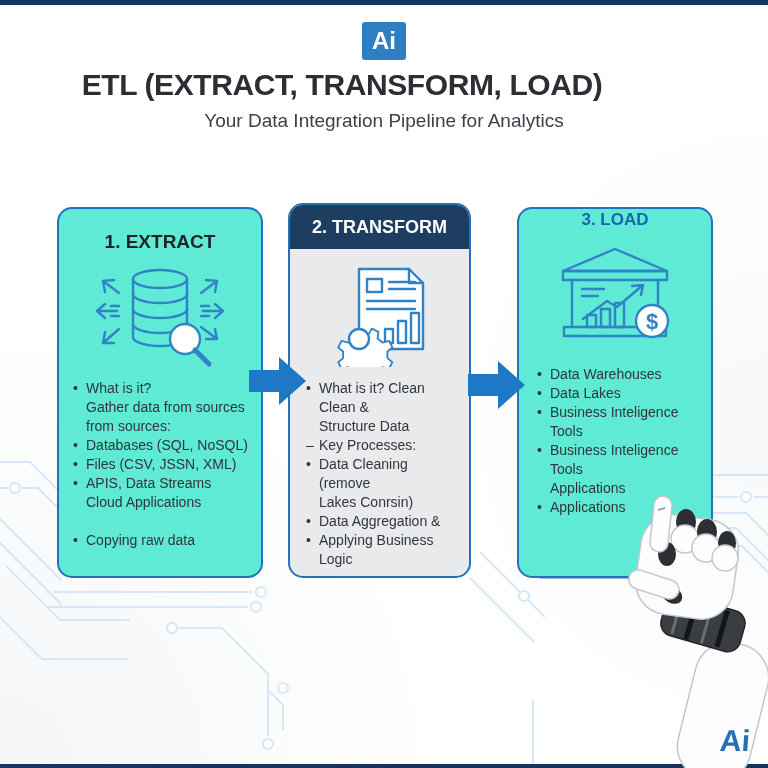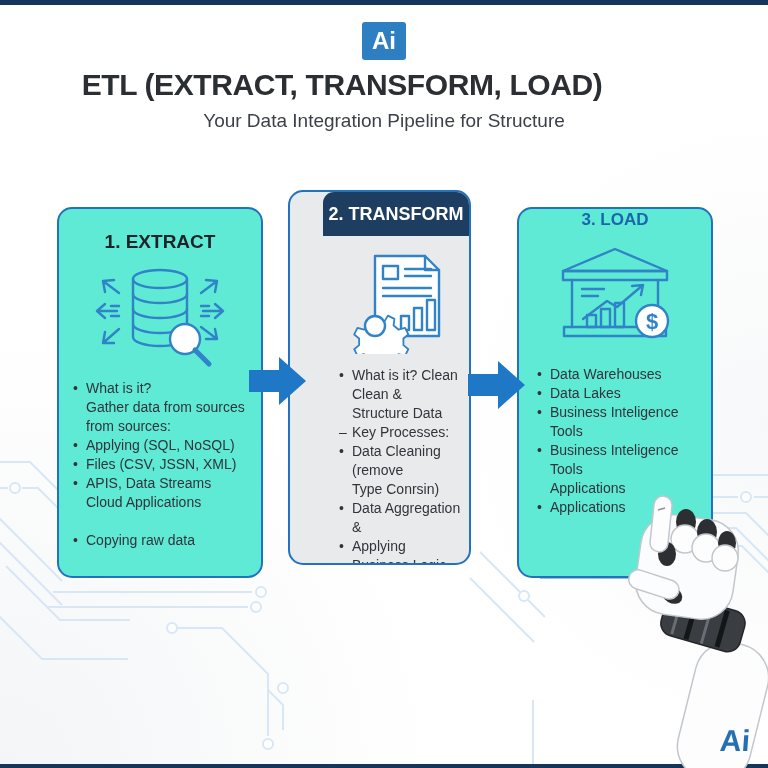--- a/index.html
+++ b/index.html
@@ -26,21 +26,21 @@
   }
   .subtitle{
     position:absolute;left:0;top:110px;width:768px;text-align:center;
     font-size:19px;color:#3c4149;
   }
 
   .circuit{position:absolute;left:0;top:0;width:768px;height:768px;z-index:0;}
 
   .card{position:absolute;border:2.5px solid #2272bd;border-radius:15px;box-sizing:border-box;z-index:2;background:#5eead4;}
   #card-extract{left:57px;top:207px;width:206px;height:371px;}
-  #card-transform{left:288px;top:190px;width:183px;height:375px;background:#e9eaeb;overflow:hidden;padding-left:33px;}
+  #card-transform{left:288px;top:203px;width:183px;height:375px;background:#e9eaeb;overflow:hidden;}
   #card-load{left:517px;top:207px;width:196px;height:371px;}
 
   .card-h{width:100%;text-align:center;font-weight:bold;}
   #card-extract .card-h{margin-top:22px;font-size:19px;color:#1e2329;}
   #card-transform .card-h{background:#1d3e61;color:#ffffff;font-size:18px;height:44px;line-height:44px;border-radius:11px 11px 0 0;}
   #card-load .card-h{font-size:17px;color:#1a66ae;line-height:22px;}
 
   .icon-wrap{display:flex;justify-content:center;}
   #card-extract .icon-wrap{margin-top:10px;}
   #card-transform .icon-wrap{margin-top:14px;}
@@ -106,21 +106,21 @@
   <path d="M540,577 H686" stroke="#2e7fc2" stroke-width="3" fill="none"></path>
 </svg>
 
 <div class="bar top"></div>
 <div class="bar bottom"></div>
 
 <div class="logo">
   <span>Ai</span>
 </div>
 <div class="title">ETL (EXTRACT, TRANSFORM, LOAD)</div>
-<div class="subtitle">Your Data Integration Pipeline for Structure</div>
+<div class="subtitle">Your Data Integration Pipeline for Analytics</div>
 
 <div class="card" id="card-extract">
   <div class="card-h">1. EXTRACT</div>
   <div class="icon-wrap">
     <svg width="158" height="106" viewBox="0 0 158 106">
       <g stroke="#3183c8" stroke-width="2.4" fill="none" stroke-linecap="round" stroke-linejoin="round">
 
         <ellipse cx="79" cy="16" rx="27" ry="9"></ellipse>
         <path d="M52,16 V74 C52,79 64,83 79,83 C94,83 106,79 106,74 V16"></path>
         <path d="M52,31 C52,36 64,40 79,40 C94,40 106,36 106,31"></path>
@@ -145,21 +145,21 @@
         <span class="mk">•</span>
         <span class="tx">
           <div>What is it?</div>
           <div>Gather data from sources</div>
           <div>from sources:</div>
         </span>
       </div>
     <div class="b">
         <span class="mk">•</span>
         <span class="tx">
-          <div>Applying (SQL, NoSQL)</div>
+          <div>Databases (SQL, NoSQL)</div>
         </span>
       </div>
     <div class="b">
         <span class="mk">•</span>
         <span class="tx">
           <div>Files (CSV, JSSN, XML)</div>
         </span>
       </div>
     <div class="b">
         <span class="mk">•</span>
@@ -213,21 +213,21 @@
     <div class="b">
         <span class="mk">–</span>
         <span class="tx">
           <div>Key Processes:</div>
         </span>
       </div>
     <div class="b">
         <span class="mk">•</span>
         <span class="tx">
           <div>Data Cleaning (remove</div>
-          <div>Type Conrsin)</div>
+          <div>Lakes Conrsin)</div>
         </span>
       </div>
     <div class="b">
         <span class="mk">•</span>
         <span class="tx">
           <div>Data Aggregation &amp;</div>
         </span>
       </div>
     <div class="b">
         <span class="mk">•</span>

